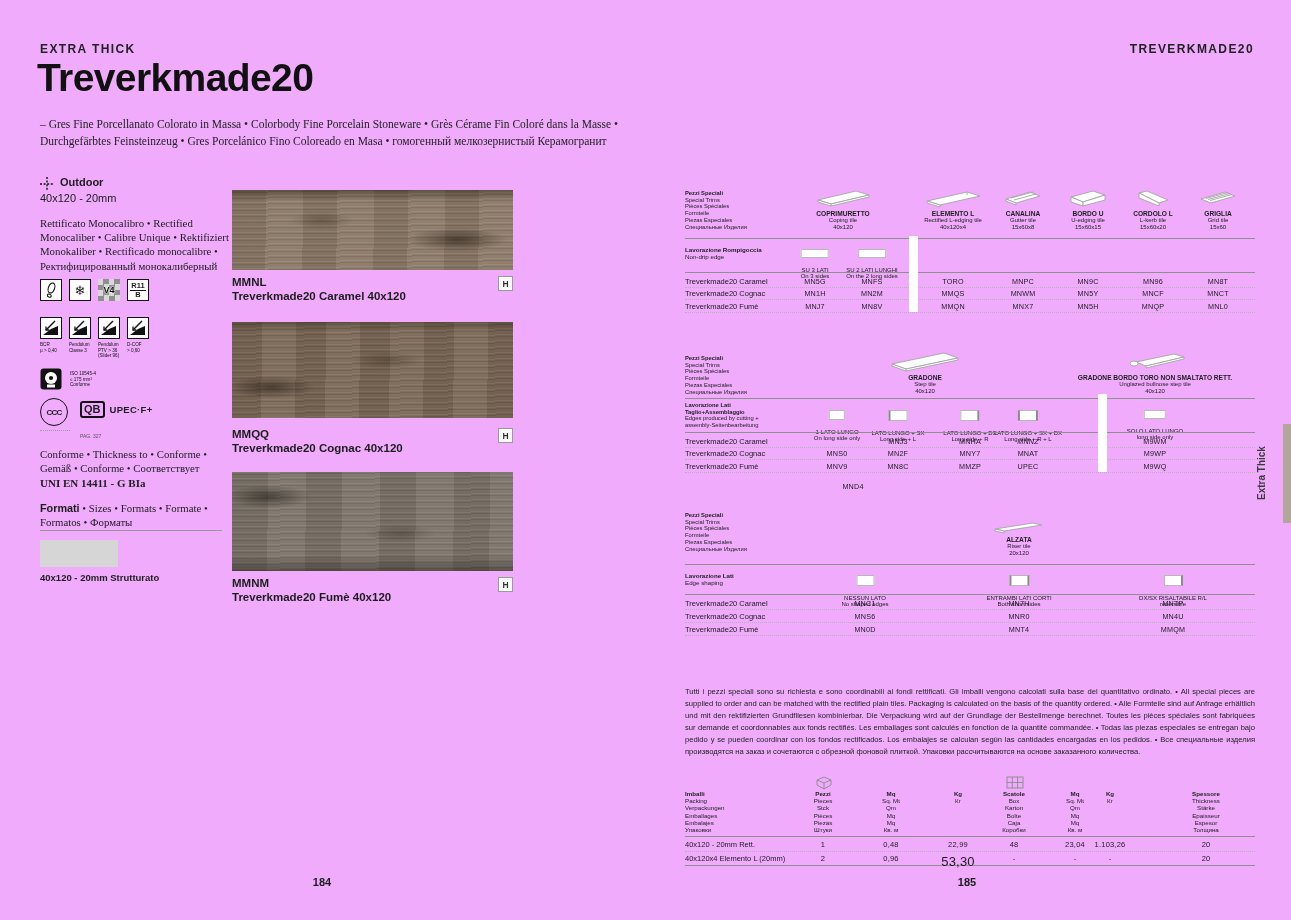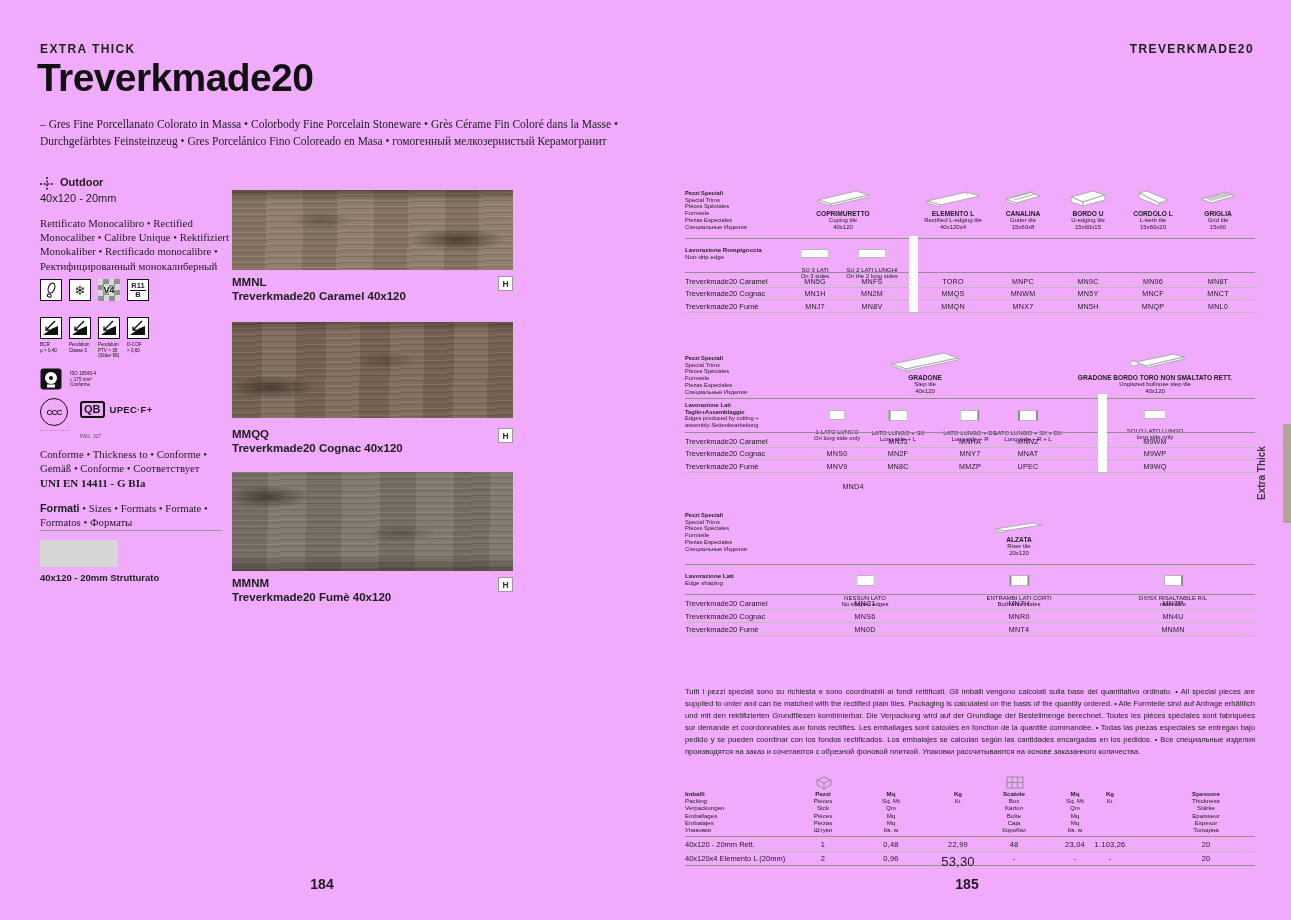--- a/index.html
+++ b/index.html
@@ -68,21 +68,21 @@
   .eicon{margin:0 auto 2px;border:1px solid #b8b8b8;background:#fff;}
   .trow{position:absolute;left:0;right:0;height:12.5px;border-bottom:1px dotted #b3b3b3;}
   .rname{position:absolute;left:0;top:2.5px;font-size:7.5px;}
   .code{position:absolute;top:2.5px;transform:translateX(-50%);font-size:7.2px;letter-spacing:.2px;}
   .colgap{position:absolute;width:9px;background:#fff;z-index:3;}
 
   .note{font-size:7.6px;line-height:12px;text-align:justify;color:#222;}
 
   .pk .stack{font-size:6.2px;line-height:7.2px;}
   .pk .colh{font-size:6.2px;line-height:7.2px;}
-  .pnum{font-size:14px;font-weight:700;text-align:center;width:60px;}
+  .pnum{font-size:11px;font-weight:700;text-align:center;width:60px;}
 
   .sidebar-bar{left:1283px;top:424px;width:8px;height:99px;background:#b1a699;}
   .vtext{left:1256px;top:424px;height:99px;display:flex;align-items:center;justify-content:center;
          writing-mode:vertical-rl;transform:rotate(180deg);font-size:10px;font-weight:700;color:#3a3a3a;}
 </style>
 </head>
 <body>
 
 <div class="page">
 
@@ -500,21 +500,21 @@
     <div class="trow" style="top:101px;">
       <span class="rname">Treverkmade20 Cognac</span>
       <span class="code" style="left:180px;">MNS6</span>
       <span class="code" style="left:334px;">MNR0</span>
       <span class="code" style="left:488px;">MN4U</span>
     </div>
     <div class="trow" style="top:114px;">
       <span class="rname">Treverkmade20 Fumè</span>
       <span class="code" style="left:180px;">MN0D</span>
       <span class="code" style="left:334px;">MNT4</span>
-      <span class="code" style="left:488px;">MNMN</span>
+      <span class="code" style="left:488px;">MMQM</span>
     </div>
   </div>
 
   <div class="abs note" style="left:685px;top:686px;width:570px;">Tutti i pezzi speciali sono su richiesta e sono coordinabili ai fondi rettificati. Gli imballi vengono calcolati sulla base del quantitativo ordinato. • All special pieces are supplied to order and can be matched with the rectified plain tiles. Packaging is calculated on the basis of the quantity ordered. • Alle Formteile sind auf Anfrage erhältlich und mit den rektifizierten Grundfliesen kombinierbar. Die Verpackung wird auf der Grundlage der Bestellmenge berechnet. Toutes les pièces spéciales sont fabriquées sur demande et coordonnables aux fonds rectifiés. Les emballages sont calculés en fonction de la quantité commandée. • Todas las piezas especiales se entregan bajo pedido y se pueden coordinar con los fondos rectificados. Los embalajes se calculan según las cantidades encargadas en los pedidos. • Все специальные изделия производятся на заказ и сочетаются с обрезной фоновой плиткой. Упаковки рассчитываются на основе заказанного количества.</div>
 
   <div class="abs tbl pk" style="top:776px;height:92px;">
     <svg class="abs" style="left:131px;top:0;" width="16" height="14">
         <g fill="none" stroke="#8a8a8a" stroke-width="0.9">
           <polygon points="8,1 15,4 8,7 1,4"></polygon>
           <polyline points="1,4 1,9 8,13 15,9 15,4"></polyline>

